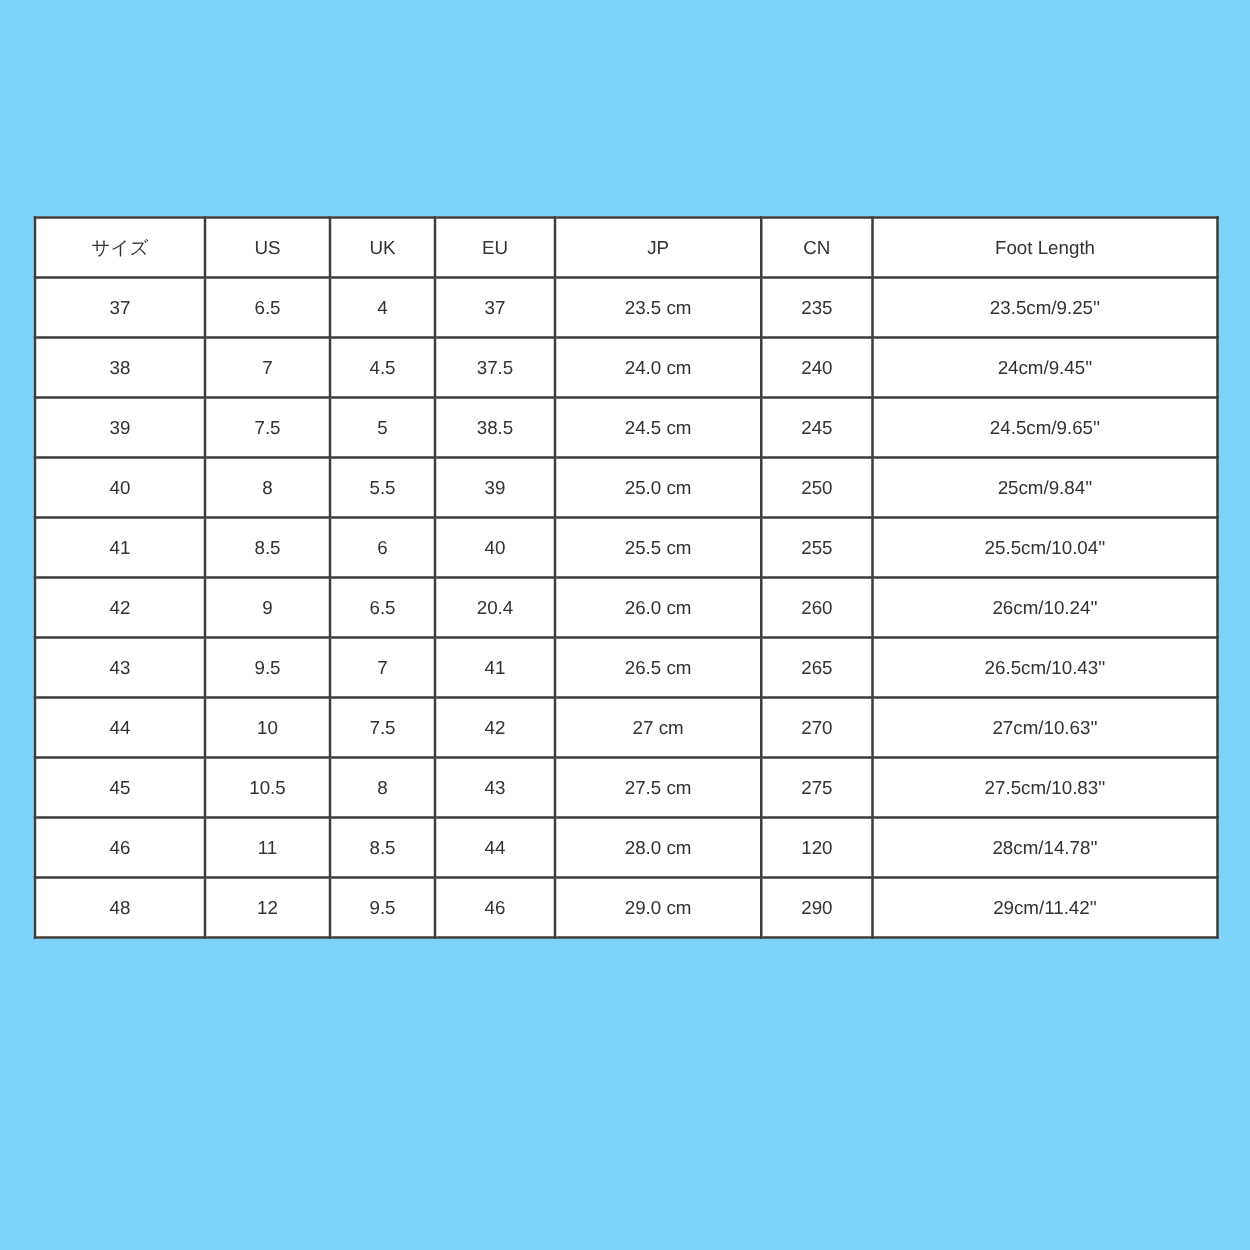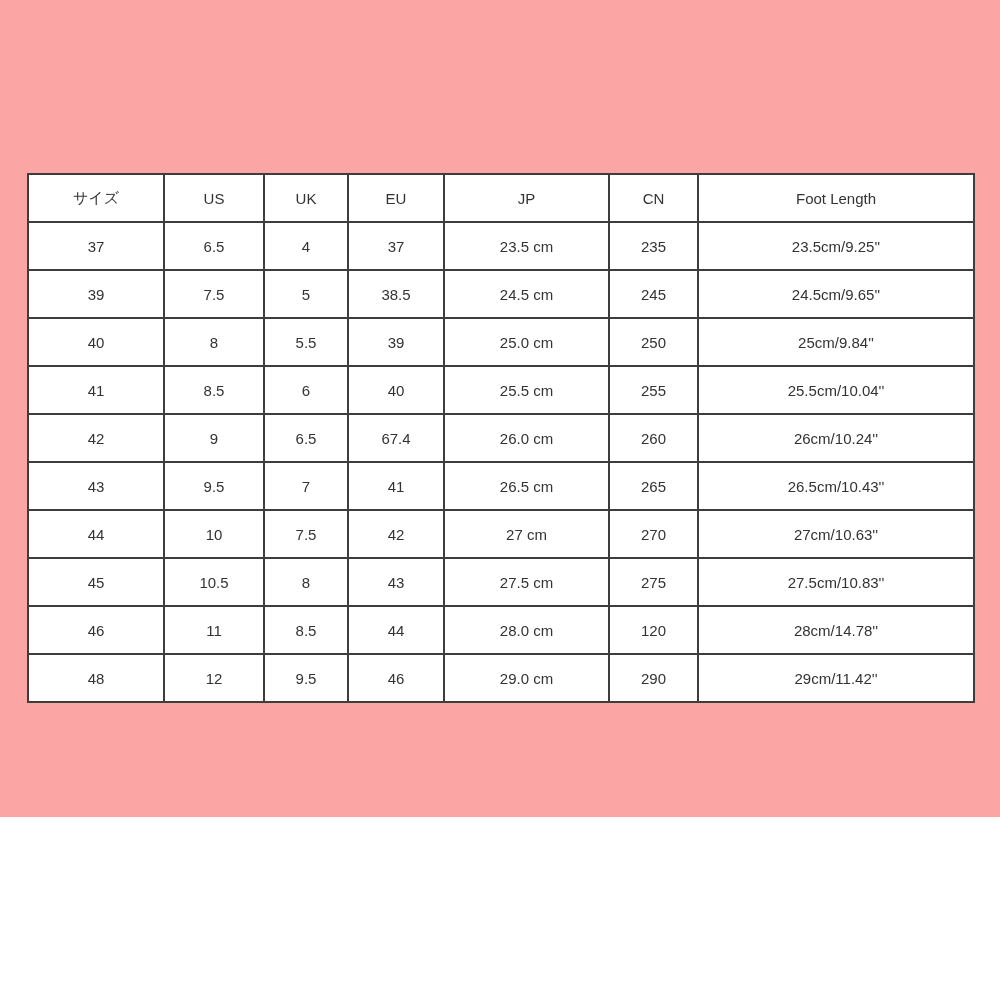--- a/index.html
+++ b/index.html
@@ -5,22 +5,22 @@
   * { margin: 0; padding: 0; box-sizing: border-box; }
   html, body {
     width: 1000px;
     height: 1000px;
     background: #ffffff;
     font-family: "Liberation Sans", sans-serif;
   }
   .page {
     position: relative;
     width: 1000px;
-    height: 817px;
-    background: #fca5a5;
+    height: 1000px;
+    background: #7dd3fc;
   }
   table.size-chart {
     position: absolute;
     left: 27px;
     top: 173px;
     width: 946px;
     border-collapse: collapse;
     table-layout: fixed;
     background: #ffffff;
   }
@@ -78,20 +78,29 @@
         <tr>
           <td>37</td>
           <td>6.5</td>
           <td>4</td>
           <td>37</td>
           <td>23.5 cm</td>
           <td>235</td>
           <td>23.5cm/9.25''</td>
         </tr>
         <tr>
+          <td>38</td>
+          <td>7</td>
+          <td>4.5</td>
+          <td>37.5</td>
+          <td>24.0 cm</td>
+          <td>240</td>
+          <td>24cm/9.45''</td>
+        </tr>
+        <tr>
           <td>39</td>
           <td>7.5</td>
           <td>5</td>
           <td>38.5</td>
           <td>24.5 cm</td>
           <td>245</td>
           <td>24.5cm/9.65''</td>
         </tr>
         <tr>
           <td>40</td>
@@ -108,21 +117,21 @@
           <td>6</td>
           <td>40</td>
           <td>25.5 cm</td>
           <td>255</td>
           <td>25.5cm/10.04''</td>
         </tr>
         <tr>
           <td>42</td>
           <td>9</td>
           <td>6.5</td>
-          <td>67.4</td>
+          <td>20.4</td>
           <td>26.0 cm</td>
           <td>260</td>
           <td>26cm/10.24''</td>
         </tr>
         <tr>
           <td>43</td>
           <td>9.5</td>
           <td>7</td>
           <td>41</td>
           <td>26.5 cm</td>

